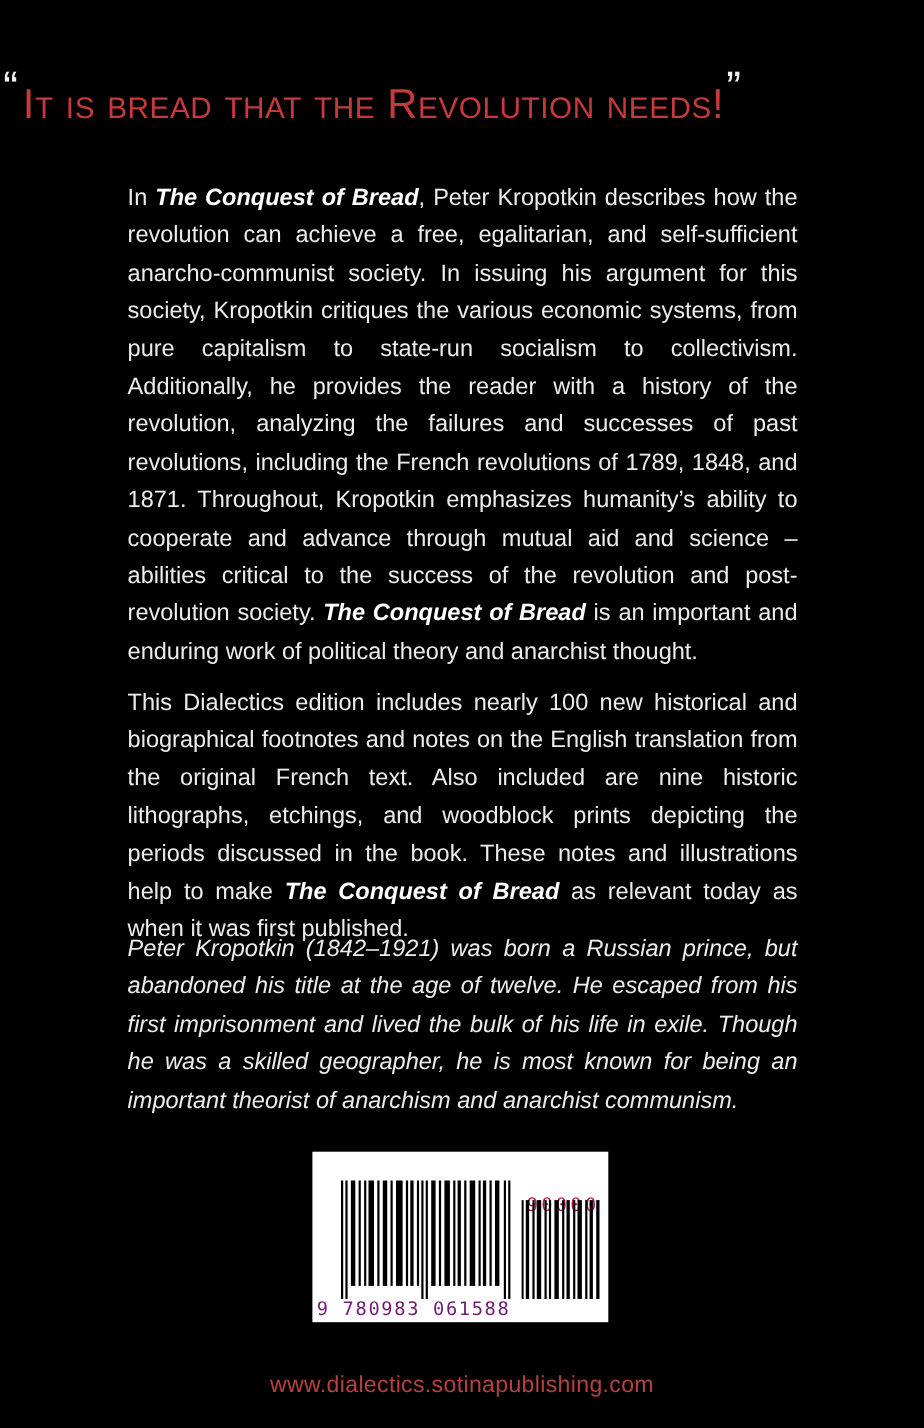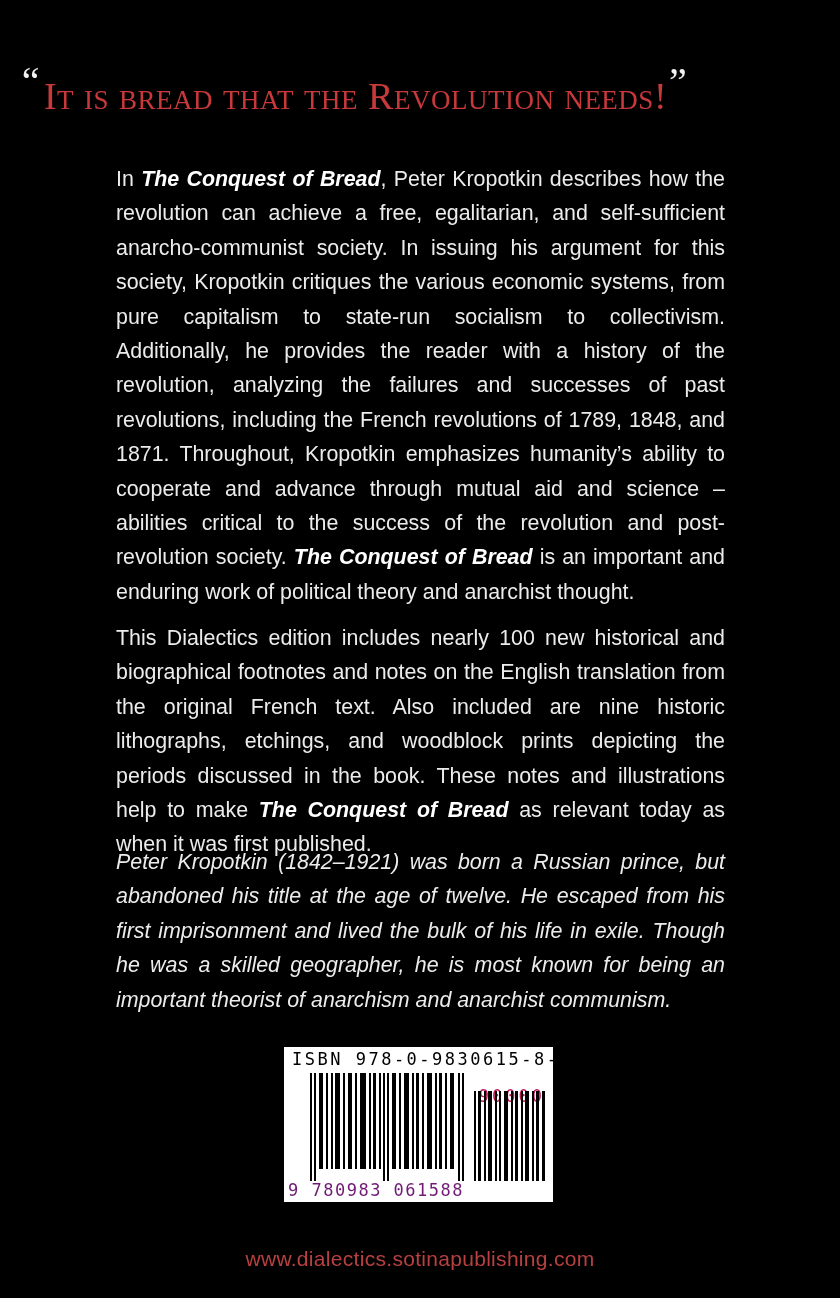--- a/index.html
+++ b/index.html
@@ -6,26 +6,25 @@
     body {
       width: 840px; height: 1298px;
       background: #000000;
       position: relative; overflow: hidden;
       font-family: "Liberation Sans", "DejaVu Sans", sans-serif;
       color: #ececec;
     }
     .quote {
       position: absolute; left: 0; top: 72px; width: 677px;
       text-align: center;
-      font-family: Liberation Serif, serif;
+      font-family: Liberation Sans, sans-serif;
       font-variant: small-caps;
       font-size: 38px; letter-spacing: 0.5px;
       color: #c8393b;
       white-space: nowrap;
-      padding-left: 16px;
     }
     .quote .qm {
       color: #f2f2f2; font-size: 40px; position: relative; top: -14px;
       font-variant: normal;
     }
     .quote .qm-open { margin-right: 4px; }
     .quote .qm-close { margin-left: 2px; }
     .body-text {
       position: absolute; left: 116px; width: 609px;
       font-size: 21.4px; line-height: 34.4px;
@@ -71,21 +70,20 @@
     <span class="qm qm-open">“</span><span>It is bread that the Revolution needs!</span><span class="qm qm-close">”</span>
   </div>
 
   <p class="body-text p1" style="margin:0;"><span>In </span><b>The Conquest of Bread</b><span>, Peter Kropotkin describes how the revolution can achieve a free, egalitarian, and self-sufficient anarcho-communist society. In issuing his argument for this society, Kropotkin critiques the various economic systems, from pure capital­ism to state-run socialism to collectivism. Additionally, he provides the reader with a history of the revolution, analyzing the failures and successes of past revolutions, including the French revolu­tions of 1789, 1848, and 1871. Throughout, Kropotkin emphasizes humanity’s ability to cooperate and advance through mutual aid and science – abilities critical to the success of the revolution and post-revolution society. </span><b>The Conquest of Bread</b><span> is an important and enduring work of political theory and anarchist thought.</span></p>
 
   <p class="body-text p2" style="margin:0;"><span>This Dialectics edition includes nearly 100 new historical and bio­graphical footnotes and notes on the English translation from the original French text. Also included are nine historic lithographs, etchings, and woodblock prints depicting the periods discussed in the book. These notes and illustrations help to make </span><b>The Conquest of Bread</b><span> as relevant today as when it was first published.</span></p>
 
   <p class="body-text p3" style="margin:0;font-style:italic;"><span>Peter Kropotkin (1842–1921) was born a Russian prince, but abandoned his title at the age of twelve. He escaped from his first imprisonment and lived the bulk of his life in exile. Though he was a skilled geographer, he is most known for being an important theorist of anarchism and anarchist communism.</span></p>
 
   <div class="barcode-box">
-    <div class="isbn-label">ISBN 978-0-9830615-8-8</div>
     <div class="price-code">90000</div>
     <svg class="bars-main" viewBox="0 0 155 108" preserveAspectRatio="none">
       <g fill="#000">
         <rect x="0" y="0" width="2" height="108"></rect>
           <rect x="4" y="0" width="2" height="108"></rect>
         <rect x="9" y="0" width="4" height="96"></rect>
           <rect x="16" y="0" width="2" height="96"></rect>
         <rect x="21" y="0" width="2" height="96"></rect>
           <rect x="25" y="0" width="5" height="96"></rect>
         <rect x="33" y="0" width="2" height="96"></rect>

